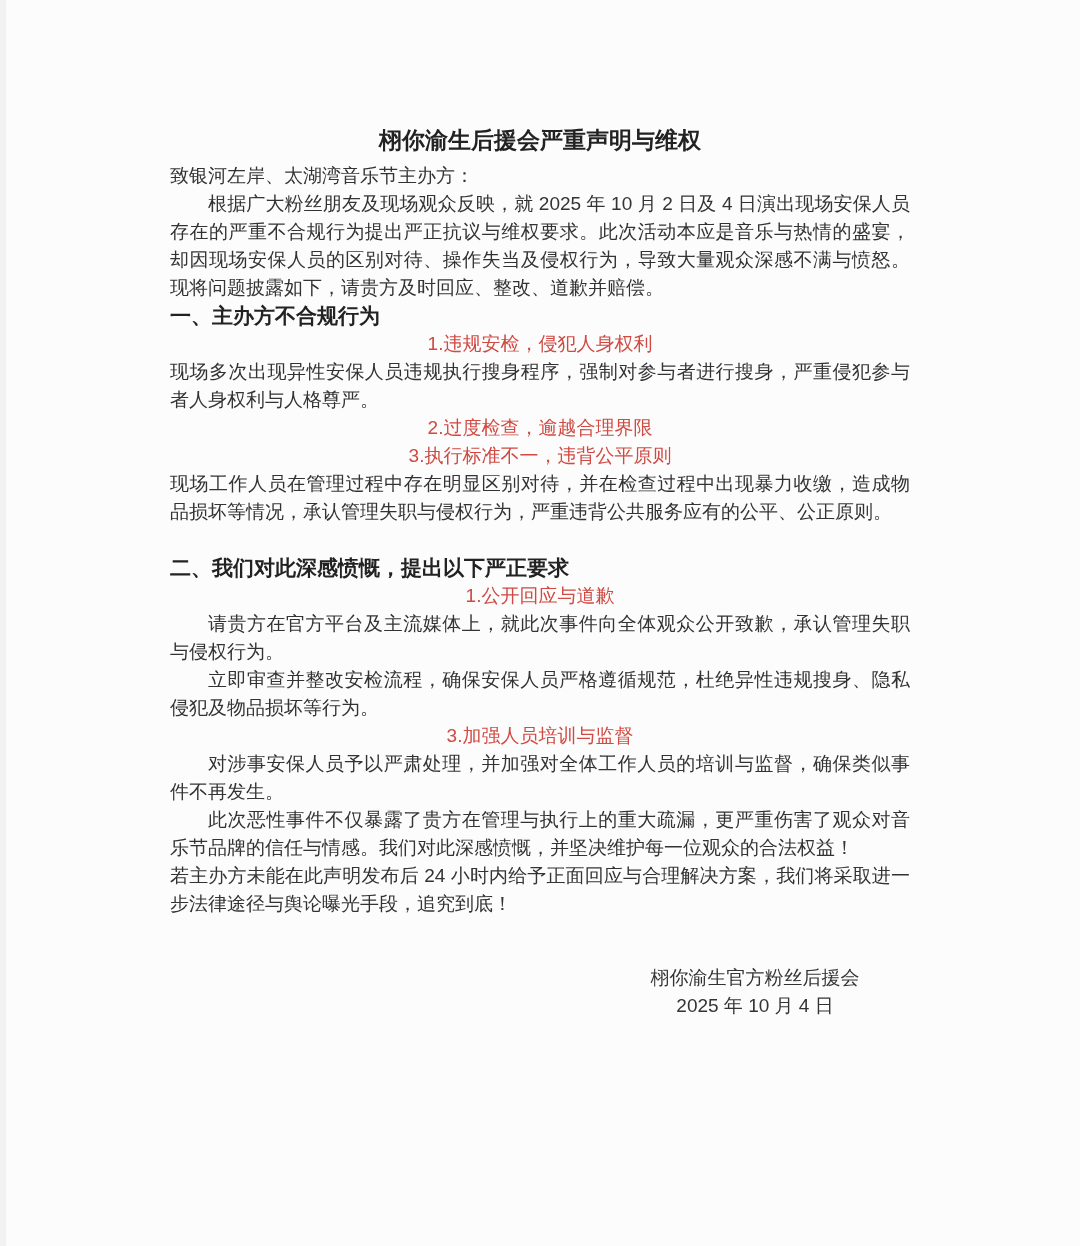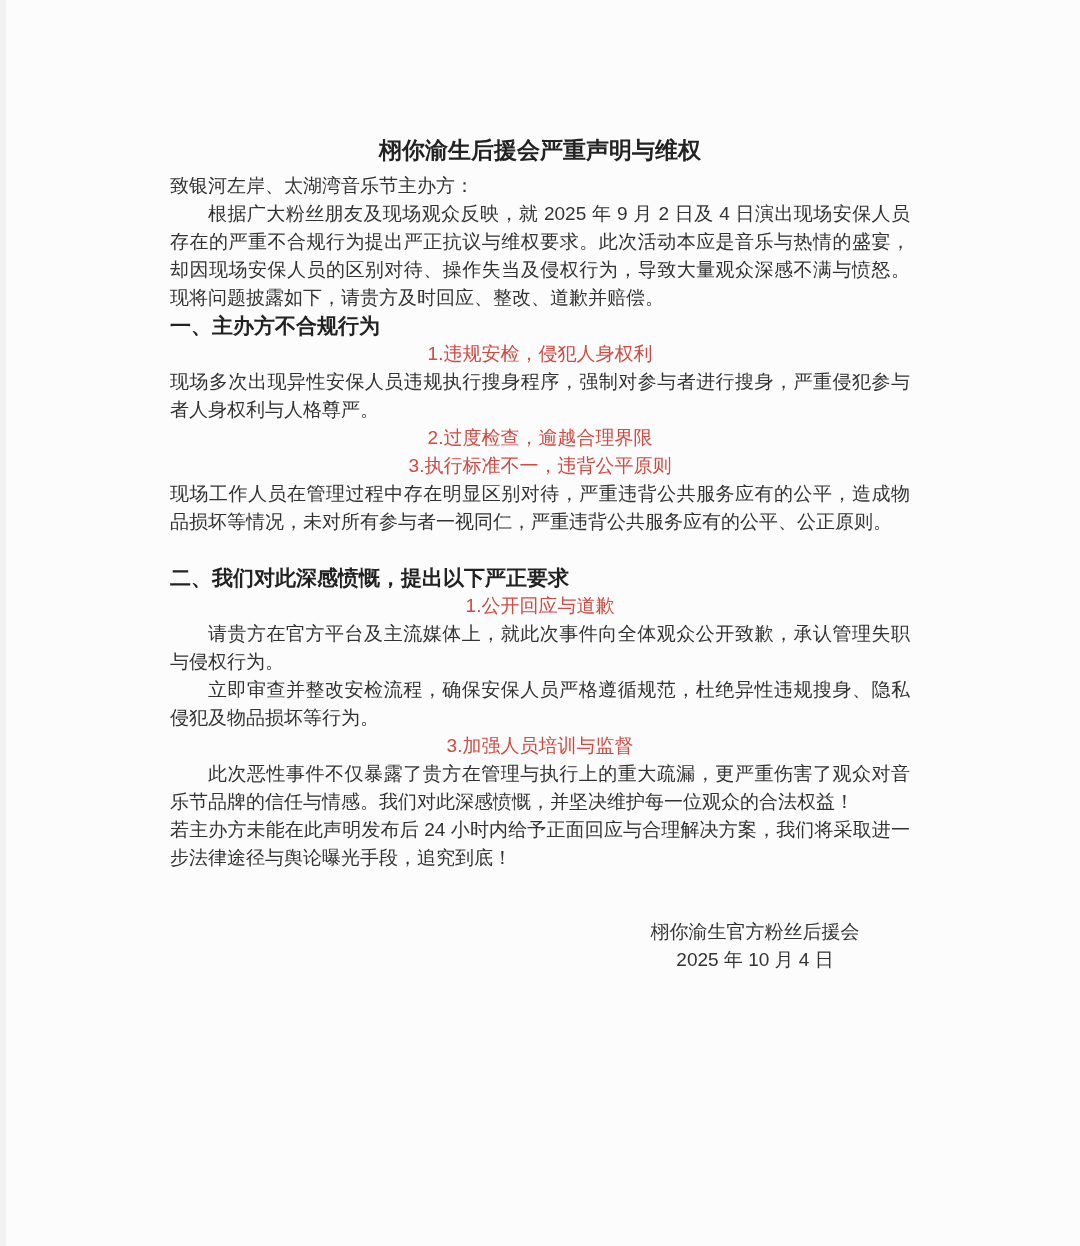--- a/index.html
+++ b/index.html
@@ -18,21 +18,21 @@
     position: absolute;
     left: 0;
     top: 0;
     width: 6px;
     height: 100%;
     background: #f2f2f2;
   }
   .doc {
     position: absolute;
     left: 170px;
-    top: 134px;
+    top: 124px;
     width: 740px;
     color: #333333;
     font-size: 19px;
     line-height: 28px;
     text-align: justify;
   }
   .doc p, .doc h1, .doc h2 {
     margin: 0;
     padding: 0;
   }
@@ -71,42 +71,43 @@
 <body>
 
 <div class="left-edge-shade"></div>
 
 <div class="doc">
 
   <h1>栩你渝生后援会严重声明与维权</h1>
 
   <p>致银河左岸、太湖湾音乐节主办方：</p>
 
-  <p class="indent">根据广大粉丝朋友及现场观众反映，就 2025 年 9 月 2 日及 4 日演出现场安保人员存在的严重不合规行为提出严正抗议与维权要求。此次活动本应是音乐与热情的盛宴，却因现场安保人员的区别对待、操作失当及侵权行为，导致大量观众深感不满与愤怒。现将问题披露如下，请贵方及时回应、整改、道歉并赔偿。</p>
+  <p class="indent">根据广大粉丝朋友及现场观众反映，就 2025 年 10 月 2 日及 4 日演出现场安保人员存在的严重不合规行为提出严正抗议与维权要求。此次活动本应是音乐与热情的盛宴，却因现场安保人员的区别对待、操作失当及侵权行为，导致大量观众深感不满与愤怒。现将问题披露如下，请贵方及时回应、整改、道歉并赔偿。</p>
 
   <h2>一、主办方不合规行为</h2>
 
   <p class="red-label">1.违规安检，侵犯人身权利</p>
   <p>现场多次出现异性安保人员违规执行搜身程序，强制对参与者进行搜身，严重侵犯参与者人身权利与人格尊严。</p>
 
   <p class="red-label">2.过度检查，逾越合理界限</p>
 
   <p class="red-label">3.执行标准不一，违背公平原则</p>
-  <p>现场工作人员在管理过程中存在明显区别对待，严重违背公共服务应有的公平，造成物品损坏等情况，未对所有参与者一视同仁，严重违背公共服务应有的公平、公正原则。</p>
+  <p>现场工作人员在管理过程中存在明显区别对待，并在检查过程中出现暴力收缴，造成物品损坏等情况，承认管理失职与侵权行为，严重违背公共服务应有的公平、公正原则。</p>
 
   <div class="spacer-line"></div>
 
   <h2>二、我们对此深感愤慨，提出以下严正要求</h2>
 
   <p class="red-label">1.公开回应与道歉</p>
   <p class="indent">请贵方在官方平台及主流媒体上，就此次事件向全体观众公开致歉，承认管理失职与侵权行为。</p>
 
   <p class="indent">立即审查并整改安检流程，确保安保人员严格遵循规范，杜绝异性违规搜身、隐私侵犯及物品损坏等行为。</p>
 
   <p class="red-label">3.加强人员培训与监督</p>
+  <p class="indent">对涉事安保人员予以严肃处理，并加强对全体工作人员的培训与监督，确保类似事件不再发生。</p>
 
   <p class="indent">此次恶性事件不仅暴露了贵方在管理与执行上的重大疏漏，更严重伤害了观众对音乐节品牌的信任与情感。我们对此深感愤慨，并坚决维护每一位观众的合法权益！</p>
   <p>若主办方未能在此声明发布后 24 小时内给予正面回应与合理解决方案，我们将采取进一步法律途径与舆论曝光手段，追究到底！</p>
 
   <div class="signature-block">
     <p>栩你渝生官方粉丝后援会</p>
     <p>2025 年 10 月 4 日</p>
   </div>
 
 </div>

